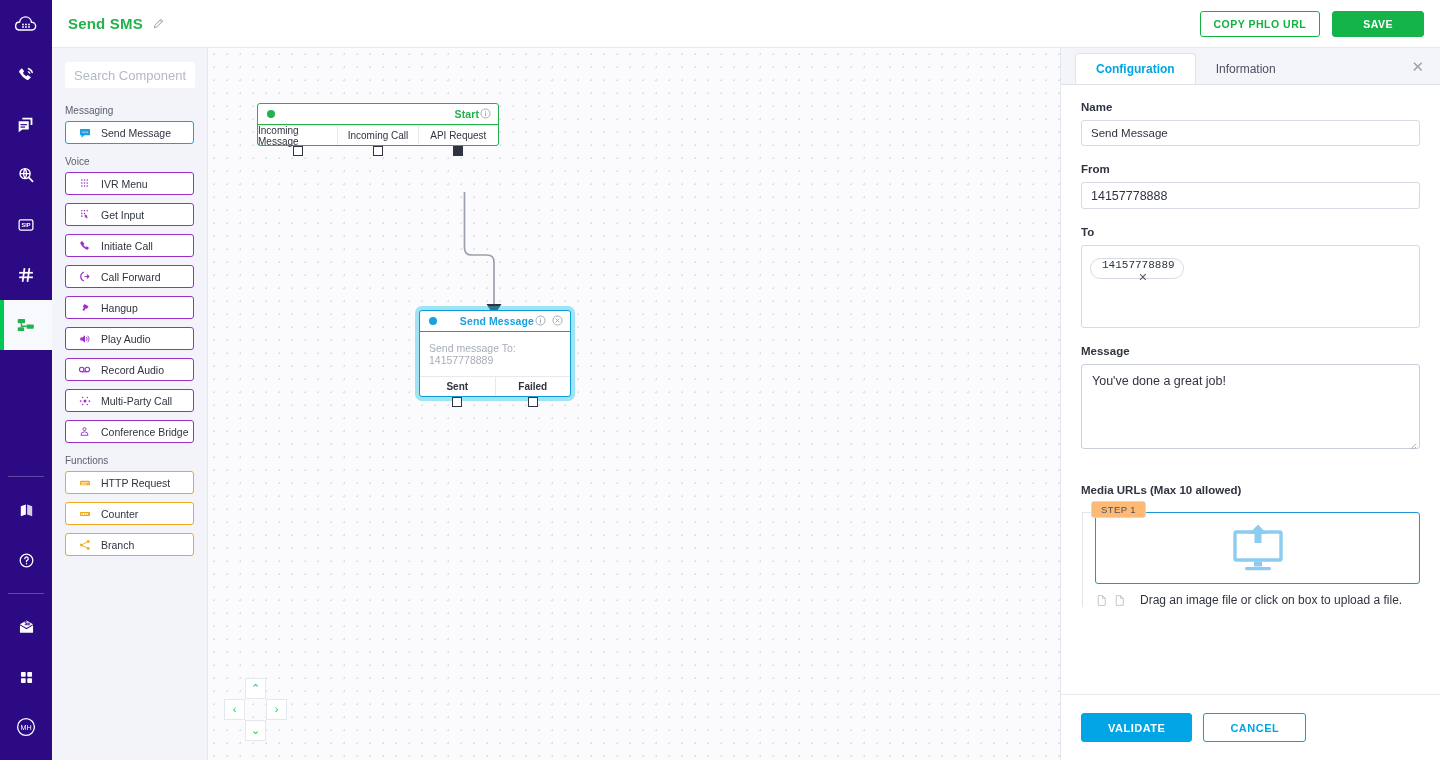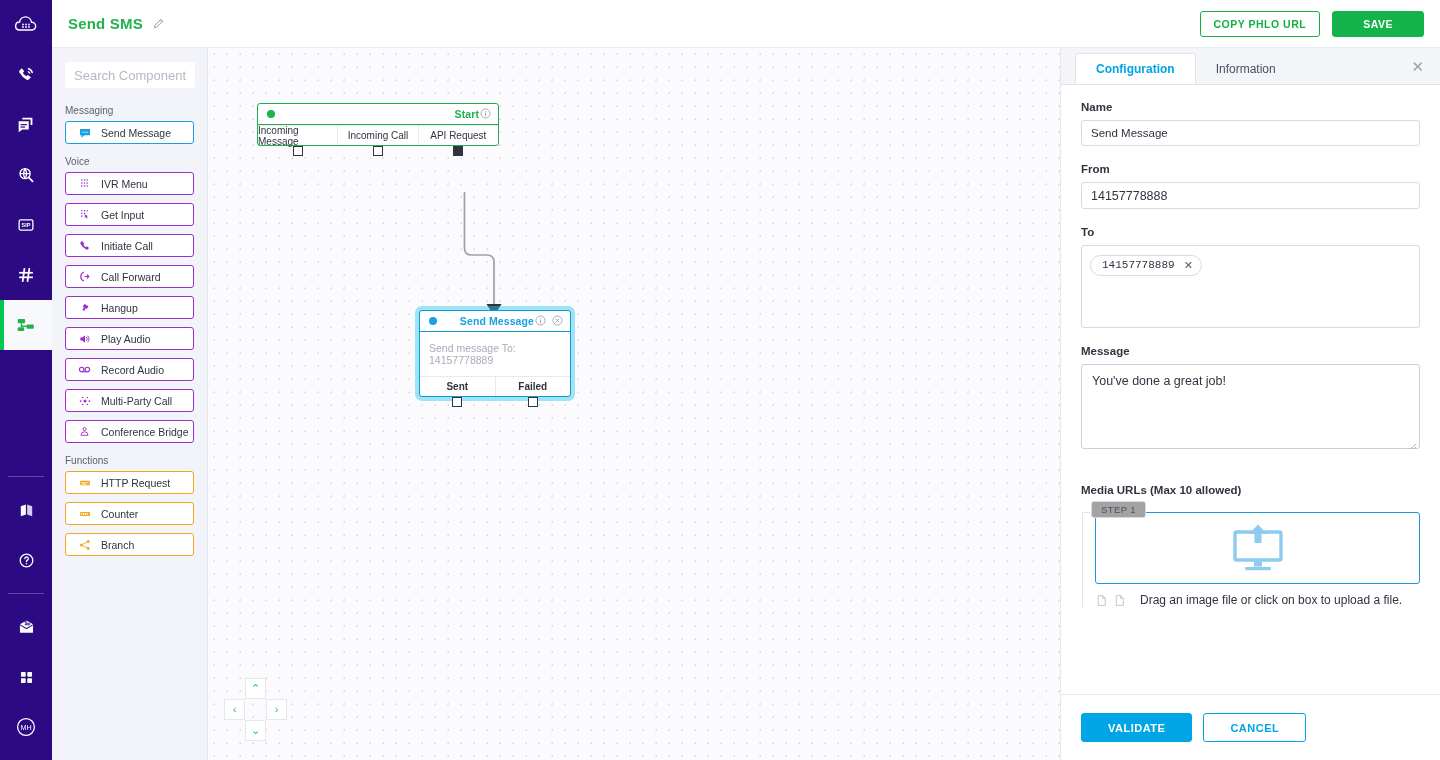--- a/index.html
+++ b/index.html
@@ -158,35 +158,36 @@
   }
   .txt-input.tall { height: 27px; font-size: 12.5px; }
   .fld { margin-bottom: 17px; }
   .chipbox {
     width: 100%; height: 83px; border: 1px solid #d5dae3; border-radius: 3px; padding: 8px;
   }
   .chip {
     display: inline-flex; align-items: center; height: 21px; border: 1px solid #d5dae3;
     border-radius: 11px; padding: 0 8px 0 11px; font-size: 11px; color: #2f3440;
     font-family: "Liberation Mono", monospace;
+    flex-direction: column;
   }
   .chip-x { margin-left: 9px; color: #555b67; font-size: 11px; cursor: pointer; font-family: "Liberation Sans", sans-serif; }
   .msgbox {
     width: 100%; height: 85px; border: 1px solid #c9d0da; border-radius: 3px;
     padding: 9px 10px; font-size: 12.5px; color: #2f3440; font-family: inherit;
     resize: none; outline: none; position: relative;
   }
   .msg-wrap { position: relative; }
   .msg-grip {
     position: absolute; right: 3px; bottom: 3px; width: 9px; height: 9px; pointer-events: none;
   }
   .media-label { font-size: 11.5px; font-weight: bold; color: #2f3440; margin: 31px 0 16px 0; }
   .step-box { position: relative; border-left: 1px solid #e2e5ec; padding-left: 12px; margin-left: 1px; }
   .step-badge {
-    position: absolute; left: 8px; top: -11px; background: #a3a3a3; border: 1px solid #d5dae3;
+    position: absolute; left: 8px; top: -11px; background: #fdba74; border: 1px solid #d5dae3;
     border-radius: 3px; padding: 2px 9px; font-size: 9.5px; color: #4a5060; letter-spacing: .4px; text-align: right;
   }
   .step-tick { position: absolute; left: -1px; top: 0; width: 9px; height: 1px; background: #e2e5ec; }
   .dropzone {
     margin-top: 14px; height: 72px; border: 1px solid #2196d6; border-radius: 3px;
     display: flex; align-items: center; justify-content: center; cursor: pointer; background: #fff;
   }
   .dz-hint { display: flex; align-items: center; margin-top: 9px; font-size: 12px; color: #2f3440; }
   .dz-hint-icons { display: flex; gap: 5px; margin-right: 14px; }
 

